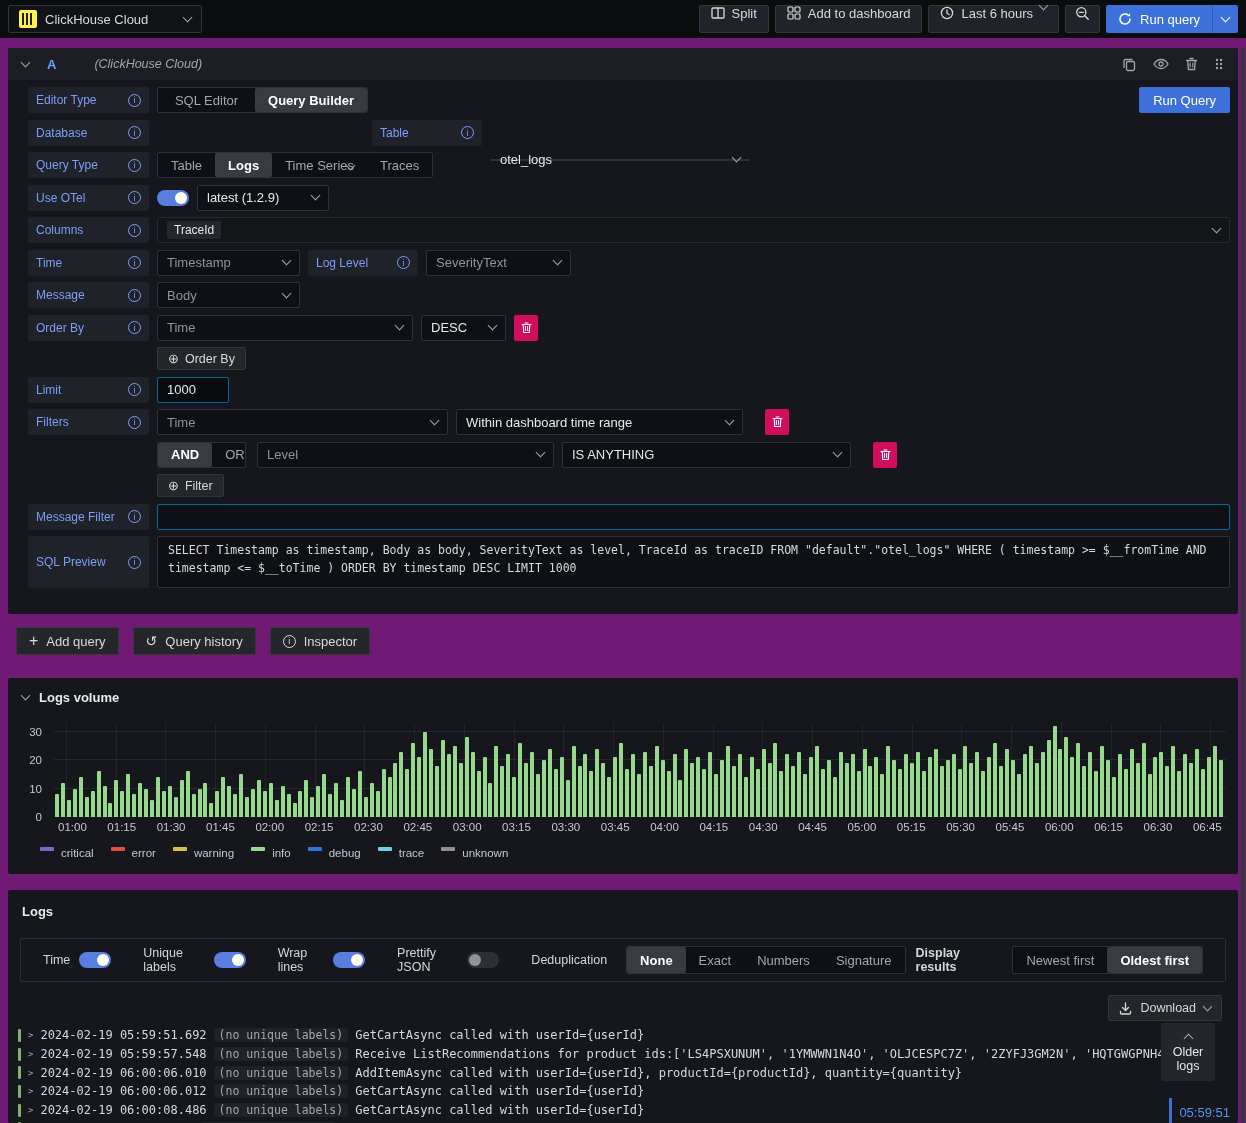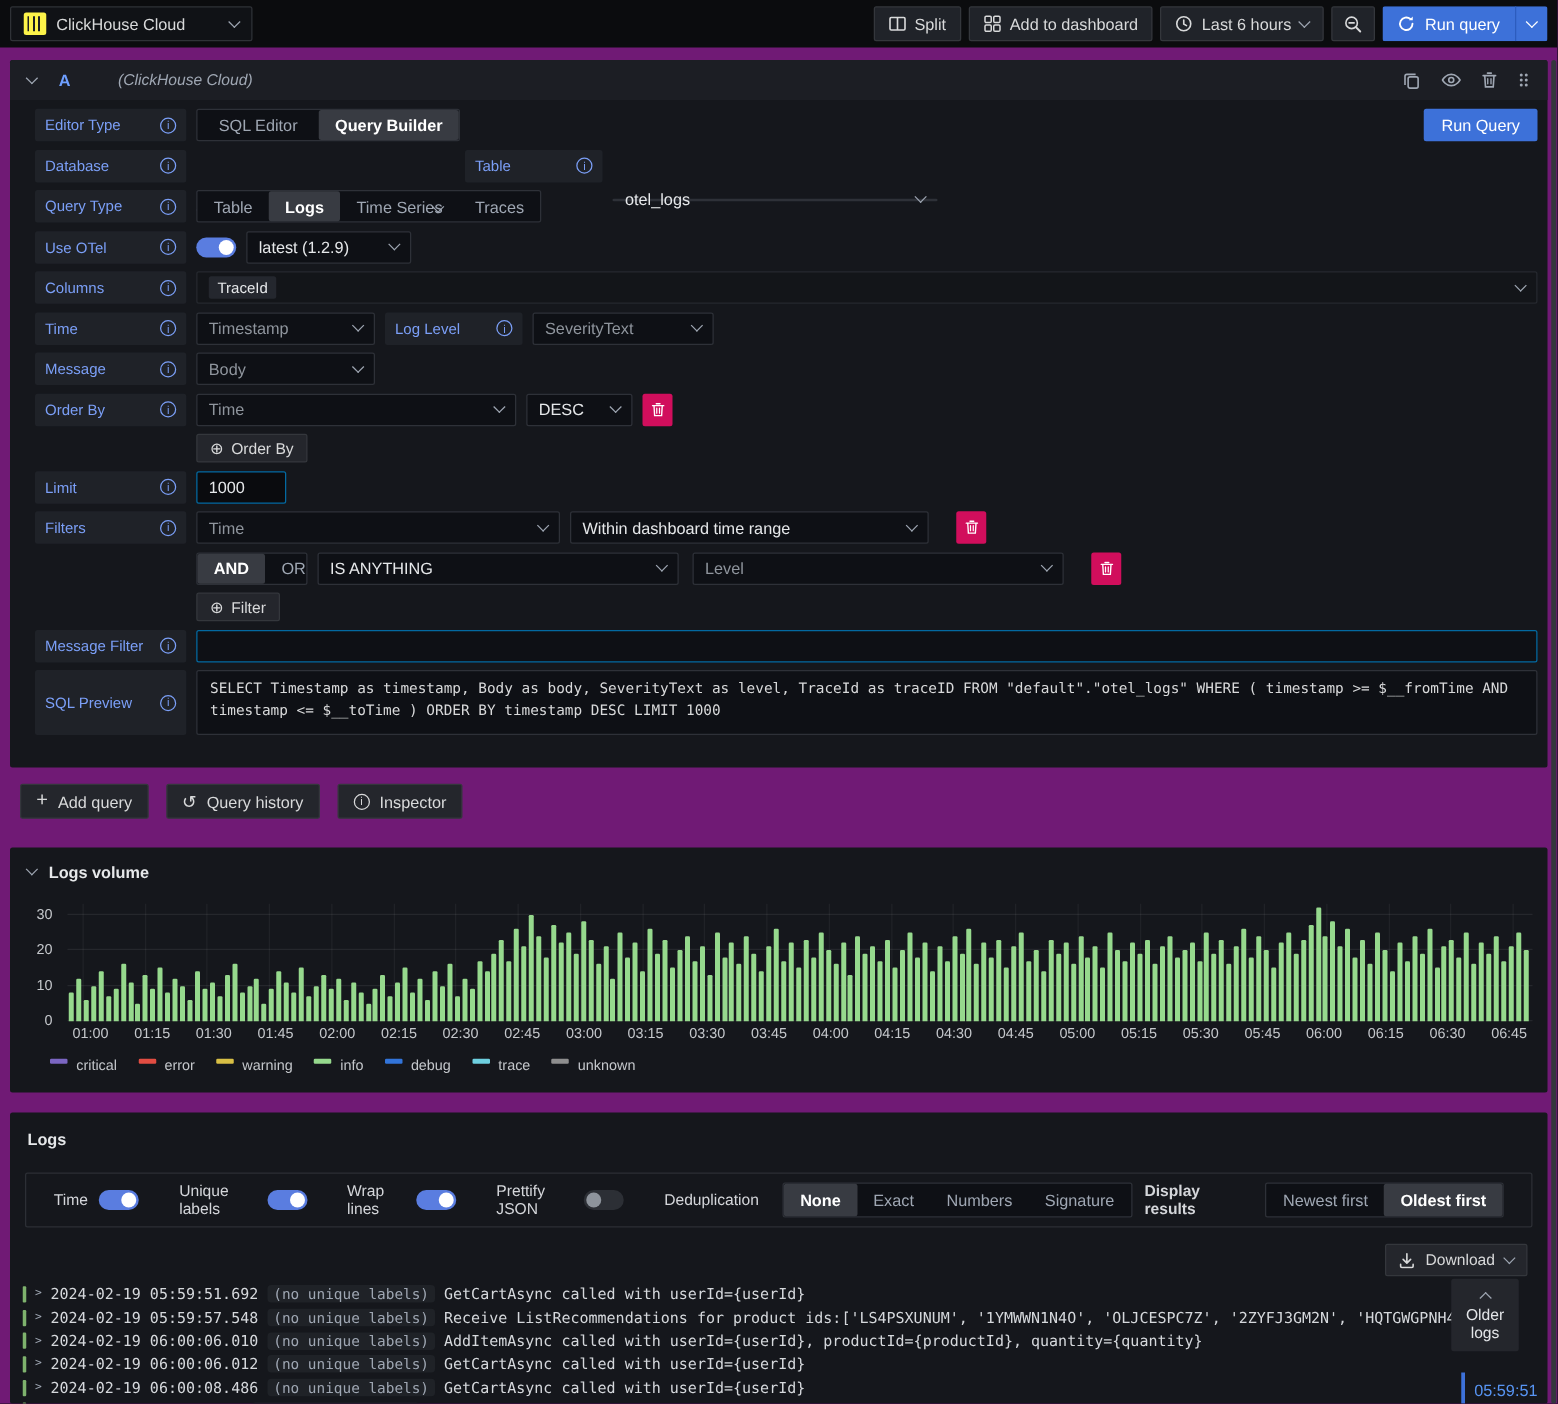--- a/index.html
+++ b/index.html
@@ -20,21 +20,21 @@
   .topbar { position:absolute; left:0; top:0; width:100%; height:38px; background:#0b0c0e;
             display:flex; align-items:center; padding:0 8px; }
   .ds-picker { height:28px; background:#101216; border:1px solid #2f3237; border-radius:2px;
                display:flex; align-items:center; gap:8px; padding:0 10px; width:194px; cursor:pointer; }
   .ds-picker .chev { margin-left:auto; }
   .ch-logo { width:18px; height:18px; background:#fdf349; border-radius:2px; position:relative; flex:none; }
   .ch-logo::before { content:""; position:absolute; inset:3px;
       background:repeating-linear-gradient(90deg,#1c1e22 0 1.6px,transparent 1.6px 4.1px); }
   .tb-right { margin-left:auto; display:flex; align-items:center; gap:6px; }
   .tbtn { height:28px; background:#202329; border:1px solid #34373c; border-radius:2px; color:#d8d9da;
-          display:flex; align-items:center; gap:7px; padding:0 11px; font-size:13px; font-weight:500;
+          display:flex; align-items:flex-start; gap:7px; padding:0 11px; font-size:13px; font-weight:500;
           font-family:inherit; cursor:pointer; }
   .tbtn svg { flex:none; }
   .runq { display:flex; height:28px; border-radius:2px; overflow:hidden; cursor:pointer; }
   .runq .main { background:#3d71d9; color:#fff; display:flex; align-items:center; gap:8px; padding:0 12px;
                 font-weight:500; }
   .runq .arrow { background:#3d71d9; border-left:1px solid #2c5cbe; display:flex; align-items:center;
                  padding:0 9px; }
   .runq .arrow .chev { border-color:#fff; }
   
   .qpanel { position:absolute; left:8px; top:48px; width:1230px; height:566px; background:#15171c;
@@ -397,26 +397,26 @@
               <path d="M4.4 4.5v4M6.6 4.5v4" stroke="#fff" stroke-width="1" stroke-linecap="round"></path>
             </svg>
           </button>
       </div>
 
       <div class="qrow indent">
         <div class="rgroup" style="width:89px;">
           <span class="ropt sel2" style="flex:1;justify-content:center;">AND</span>
           <span class="ropt" style="flex:1;justify-content:center;">OR</span>
         </div>
+        <div class="sel dim" style="width:297px;margin-left:3px;">
+          <span class="val">Level</span>
+            <span class="chev"></span>
+        </div>
         <div class="sel" style="width:289px;">
           <span class="val">IS ANYTHING</span>
-            <span class="chev"></span>
-        </div>
-        <div class="sel dim" style="width:297px;margin-left:3px;">
-          <span class="val">Level</span>
             <span class="chev"></span>
         </div>
         <button class="trash-btn" style="margin-left:14px;">
             <svg width="11" height="12" viewBox="0 0 11 12">
               <path d="M1 2.5h9M4 1h3M2.2 2.5l.5 8h5.6l.5-8" fill="none" stroke="#fff" stroke-width="1.1" stroke-linecap="round"></path>
               <path d="M4.4 4.5v4M6.6 4.5v4" stroke="#fff" stroke-width="1" stroke-linecap="round"></path>
             </svg>
           </button>
       </div>
 

